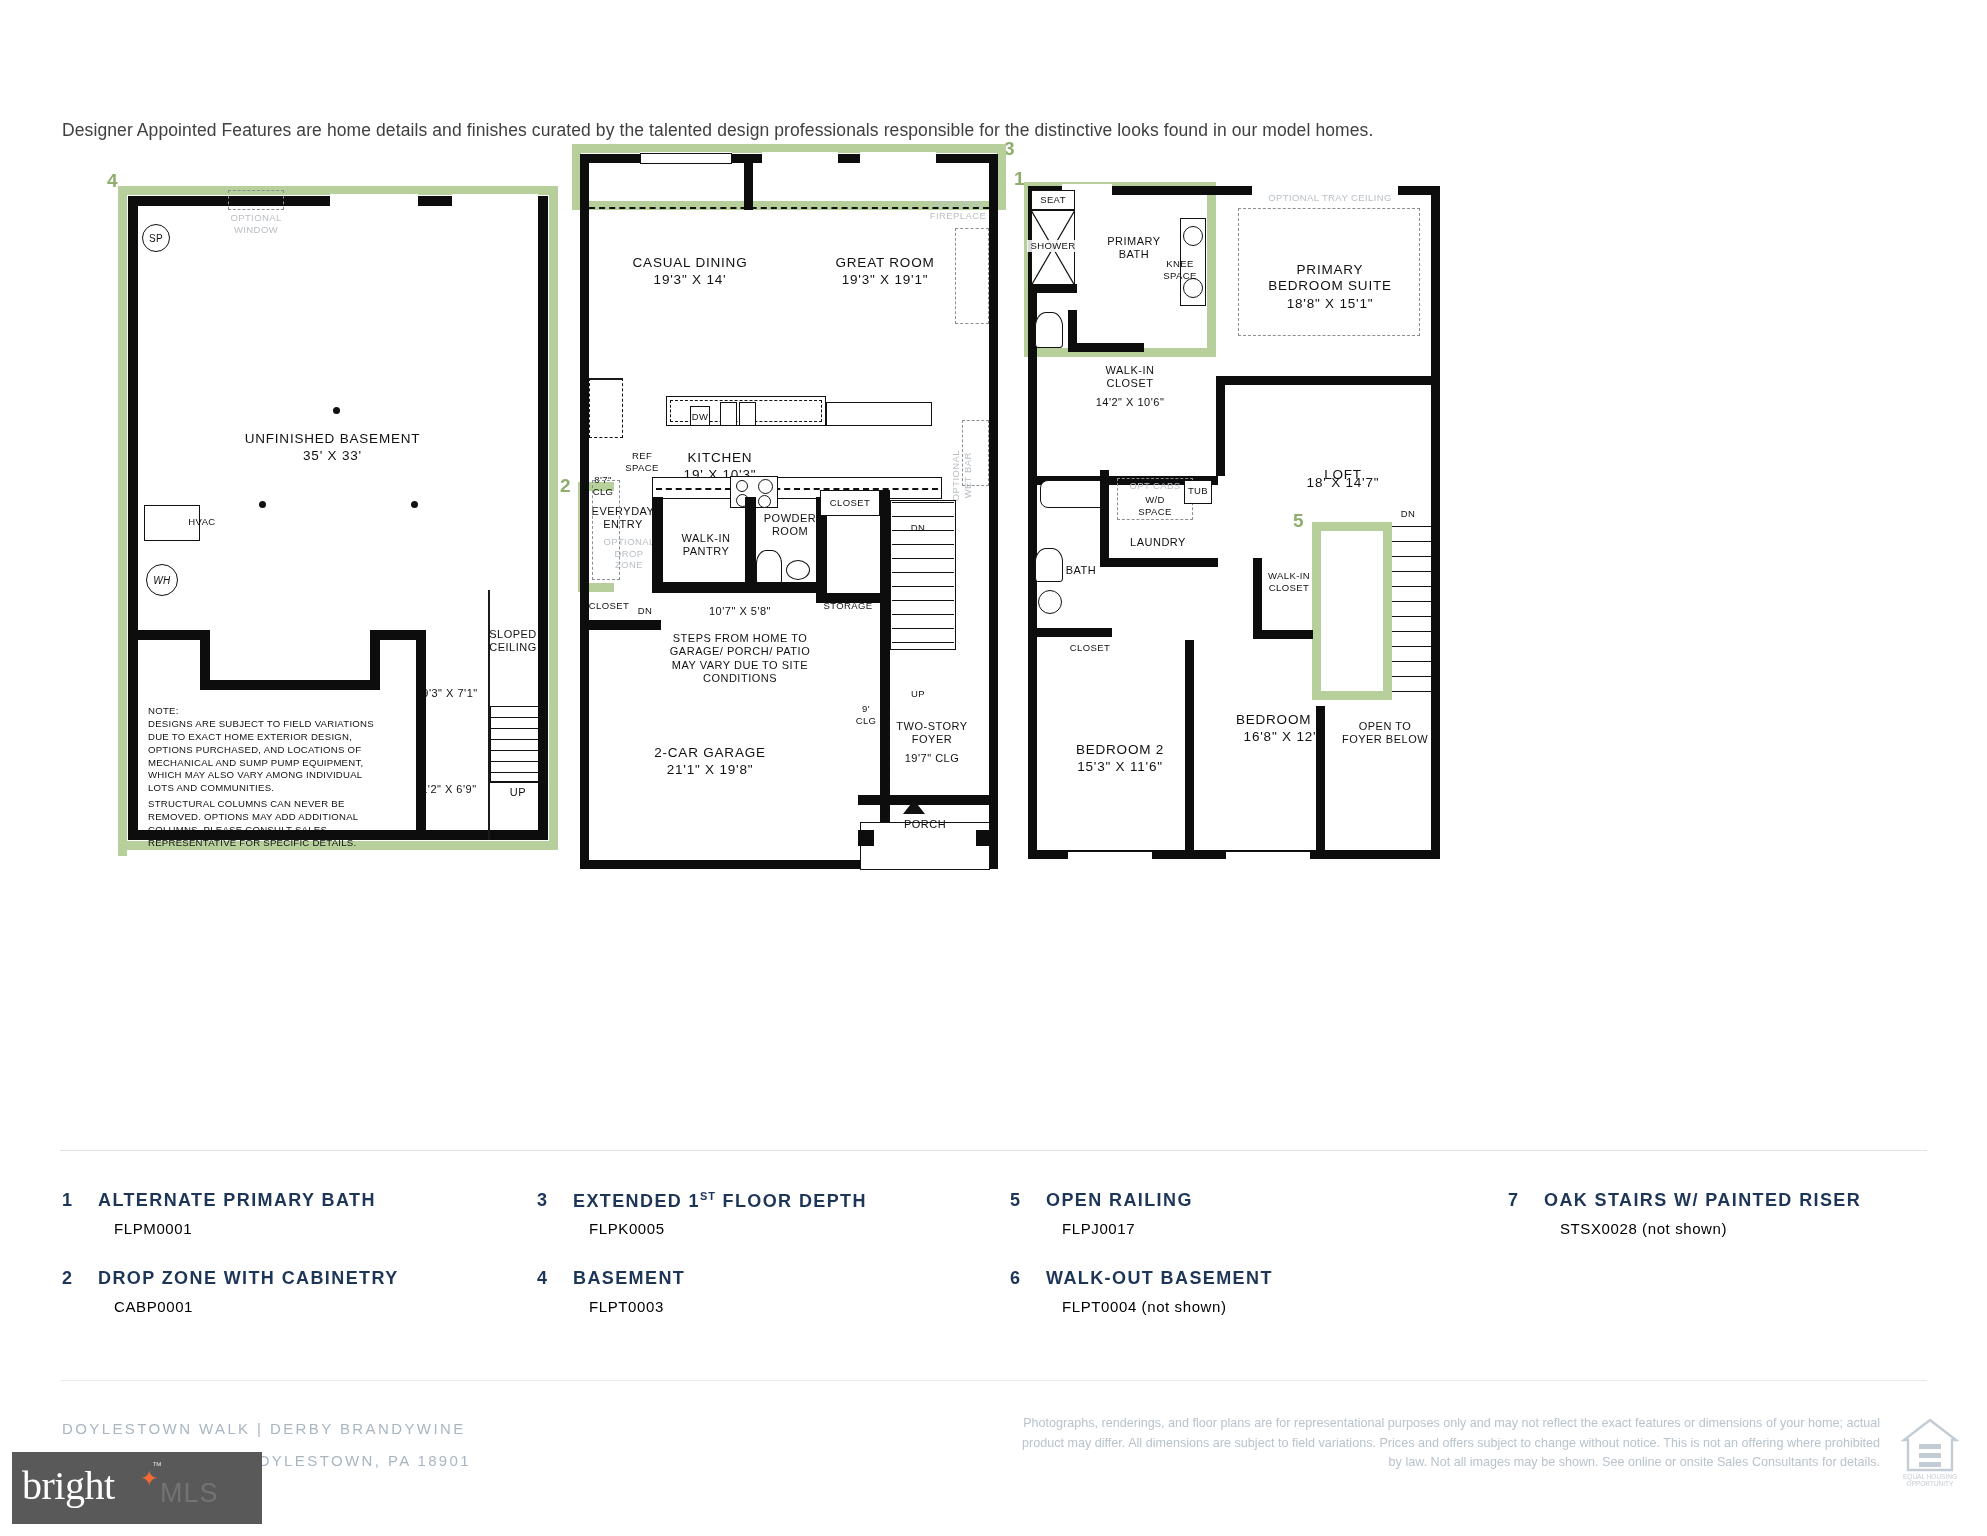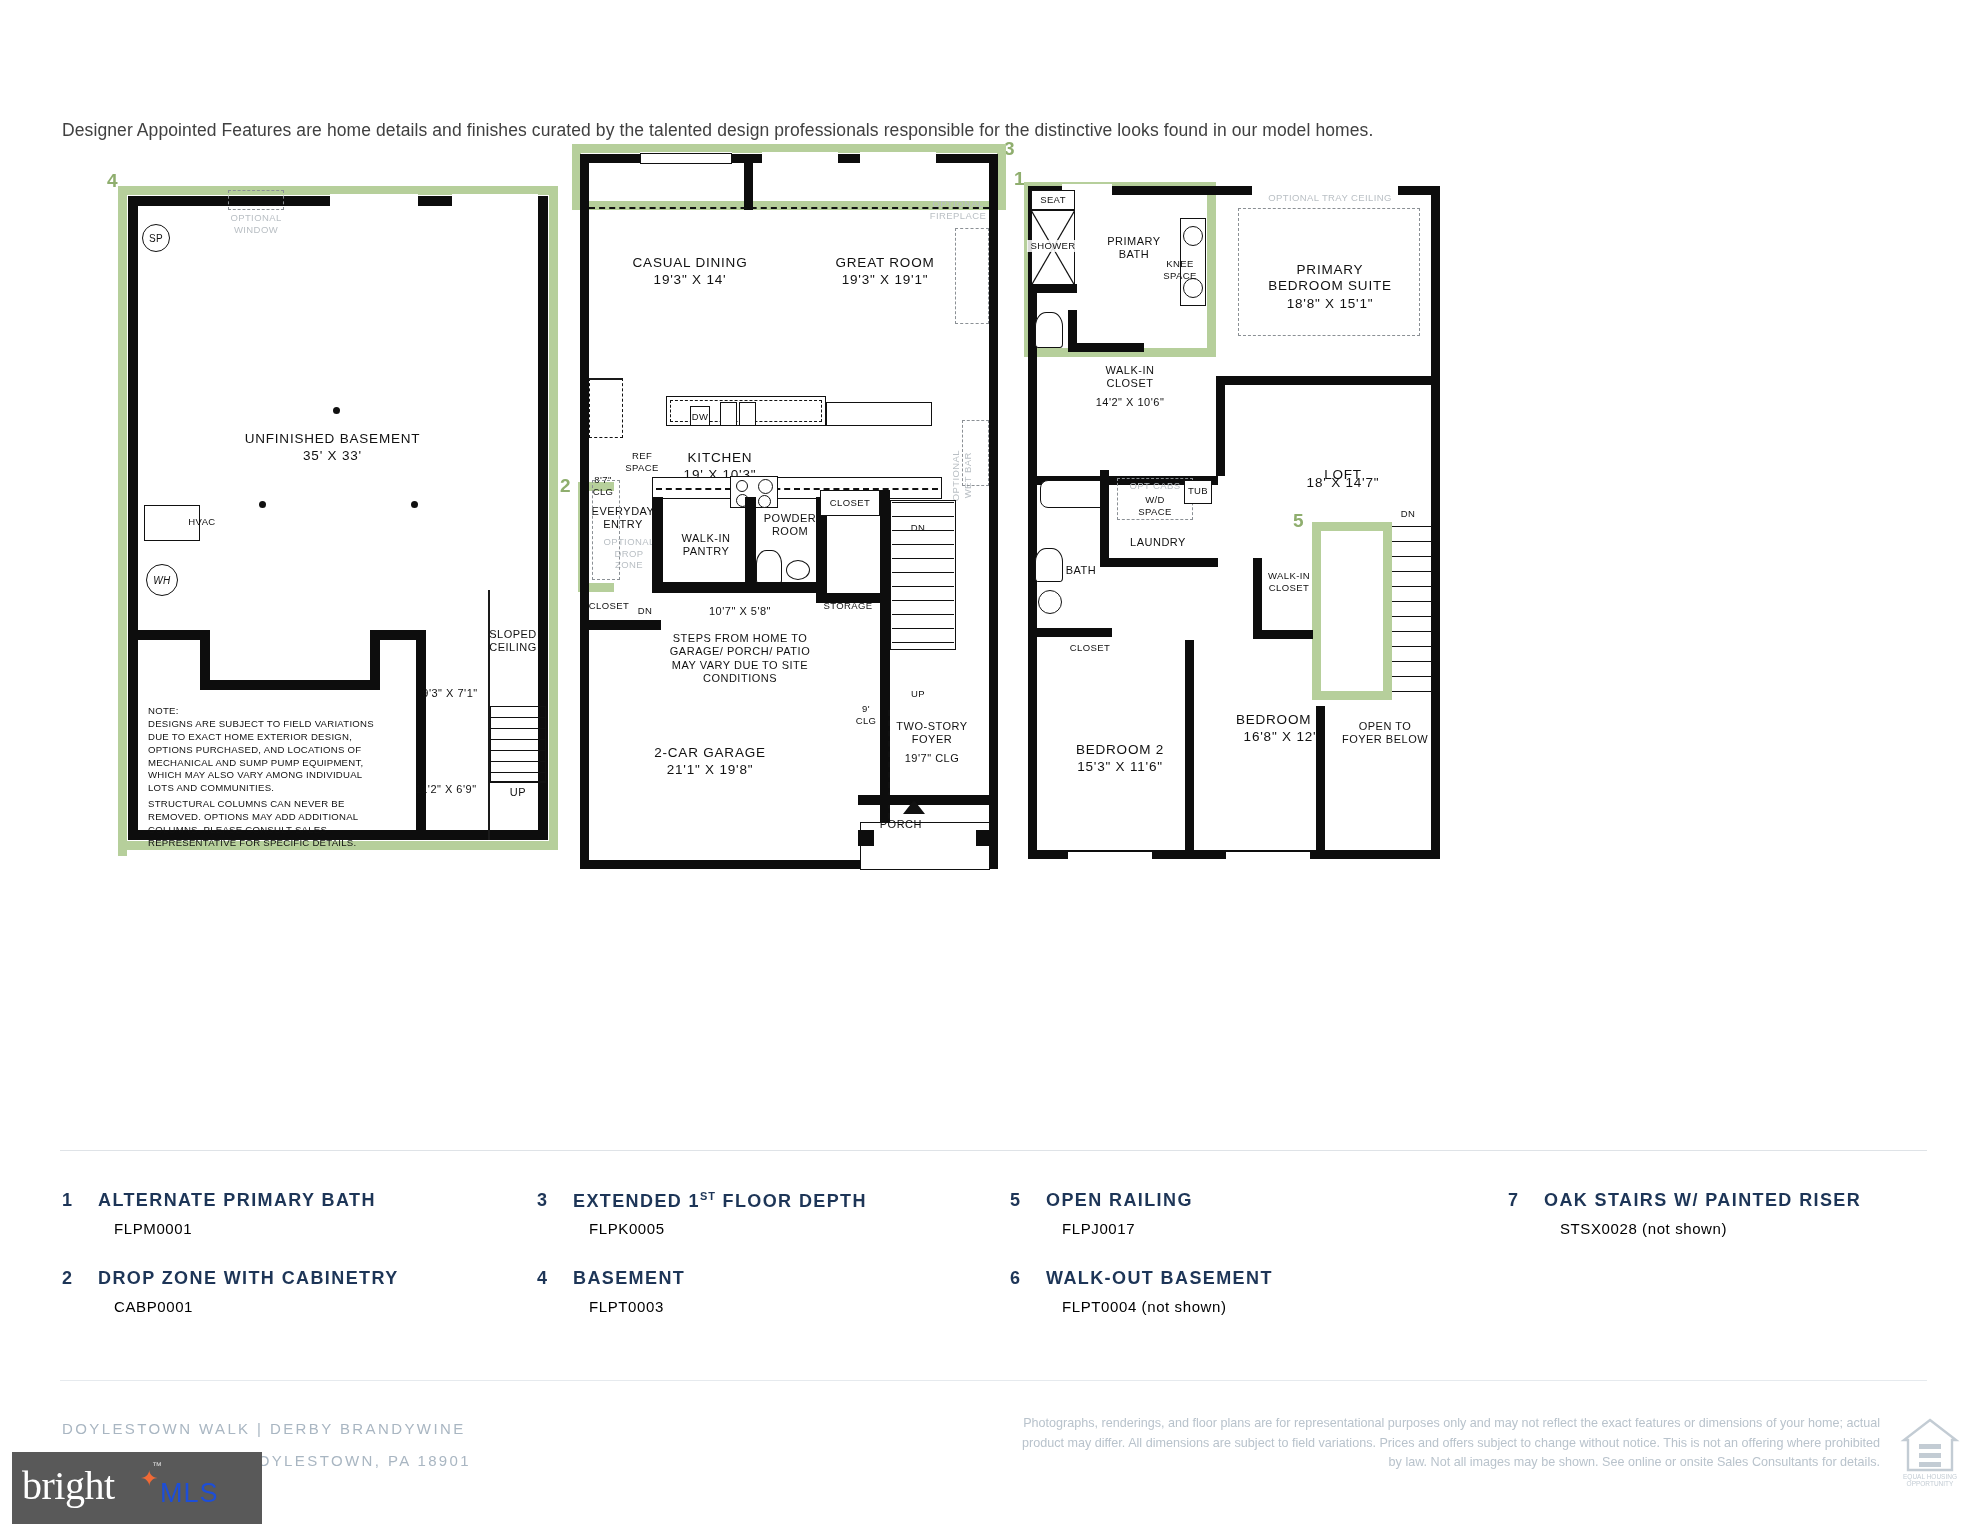--- a/index.html
+++ b/index.html
@@ -82,21 +82,21 @@
   }
   #eho{position:absolute;left:1900px;top:34px;width:60px;height:74px;}
   #brand{
     position:absolute;left:12px;top:1452px;width:250px;height:72px;background:#595959;
   }
   #brand-txt{
     position:absolute;left:22px;top:1462px;
     font-family:"Liberation Serif",serif;font-size:40px;color:#fff;letter-spacing:-.5px;
   }
   #brand-mls{
-    position:absolute;left:160px;top:1478px;font-size:27px;color:#1d4ed8;letter-spacing:1px;
+    position:absolute;left:160px;top:1478px;font-size:27px;color:#737373;letter-spacing:1px;
   }
   #brand-star{position:absolute;left:140px;top:1466px;color:#f06a36;font-size:22px;}
   #brand-tm{position:absolute;left:152px;top:1460px;color:#ddd;font-size:10px;}
 </style>
 </head>
 <body>
 
 <div id="header">
   <div id="subtitle">Designer Appointed Features are home details and finishes curated by the talented design professionals responsible for the distinctive looks found in our model homes.</div>
 </div>
@@ -302,21 +302,21 @@
 CLG</div>
     <div class="lbl sm" style="left:872px;top:570px;width:120px;">TWO-STORY
 FOYER</div>
     <div class="lbl sm" style="left:872px;top:602px;width:120px;">19'7" CLG</div>
 
     <div class="white" style="left:860px;top:672px;width:130px;height:48px;border:1.4px solid #111;box-sizing:border-box;"></div>
     <div class="wall" style="left:858px;top:645px;width:134px;height:10px;"></div>
     <div style="position:absolute;left:903px;top:650px;width:0;height:0;border-left:11px solid transparent;border-right:11px solid transparent;border-bottom:14px solid #111;"></div>
     <div class="wall" style="left:858px;top:680px;width:16px;height:16px;"></div>
     <div class="wall" style="left:976px;top:680px;width:16px;height:16px;"></div>
-    <div class="lbl sm" style="left:832px;top:668px;width:90px;text-align:right;">PORCH</div>
+    <div class="lbl sm" style="left:880px;top:668px;width:90px;">PORCH</div>
   </div>
 
   <div>
     <div class="marker" style="left:1014px;top:18px;">1</div>
     <div class="marker" style="left:1293px;top:360px;">5</div>
 
     <div class="hl" style="left:1024px;top:32px;width:192px;height:9px;"></div>
     <div class="hl" style="left:1024px;top:32px;width:9px;height:175px;"></div>
     <div class="hl" style="left:1207px;top:32px;width:9px;height:175px;"></div>
     <div class="hl" style="left:1024px;top:198px;width:192px;height:9px;"></div>

